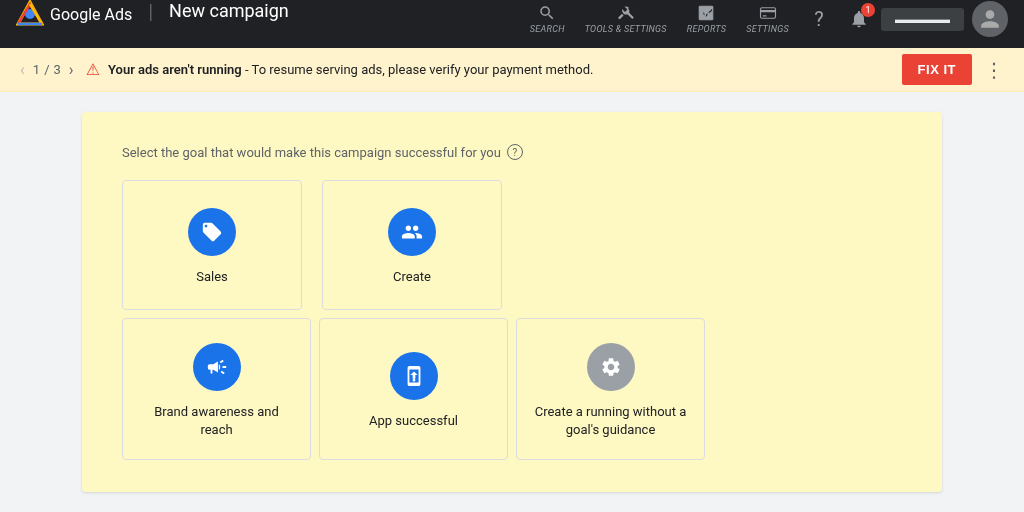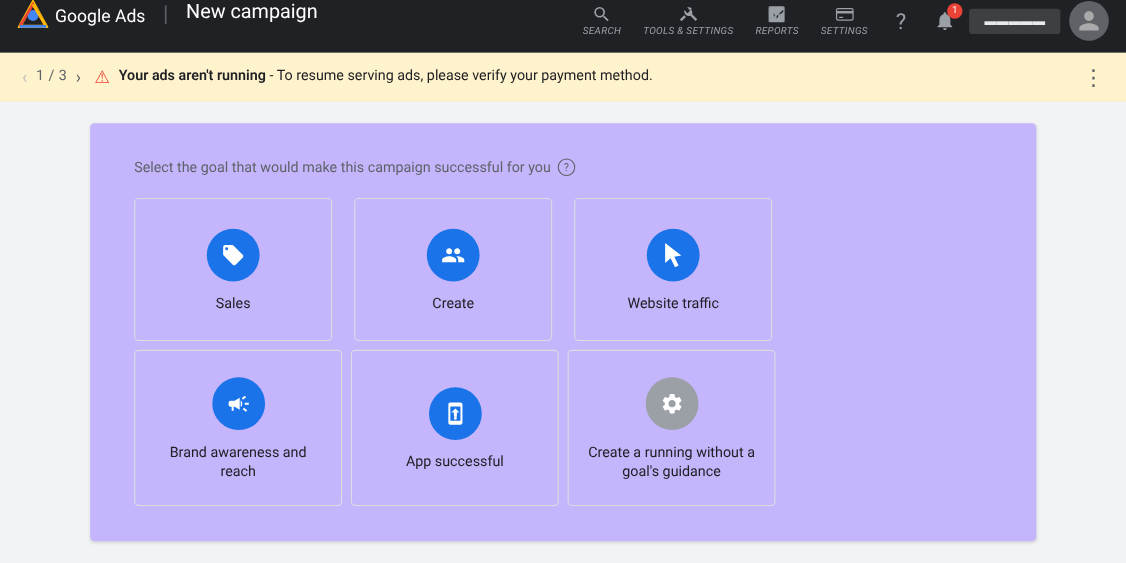--- a/index.html
+++ b/index.html
@@ -148,21 +148,21 @@
       font-size: 20px;
       cursor: pointer;
       padding: 4px;
     }
 
     
     .main-content {
       padding: 20px 40px;
     }
     .campaign-card {
-      background: #c4b5fd;
+      background: #fef9c3;
       border-radius: 4px;
       box-shadow: 0 1px 3px rgba(0,0,0,0.12);
       padding: 32px 40px 32px 40px;
       max-width: 860px;
       margin: 0 auto;
     }
     .goal-title {
       font-size: 13px;
       color: #5f6368;
       margin-bottom: 20px;
@@ -296,20 +296,21 @@
     <span class="chevron disabled">‹</span>
     <span>1</span>
     <span>/</span>
     <span>3</span>
     <span class="chevron">›</span>
   </div>
   <span class="alert-error-icon">⚠</span>
   <span class="alert-text">
     <strong>Your ads aren't running</strong><span> - To resume serving ads, please verify your payment method.</span>
   </span>
+  <button class="fix-it-btn">FIX IT</button>
   <span class="more-icon">⋮</span>
 </div>
 
 <div class="main-content">
   <div class="campaign-card">
     <div class="goal-title">
       <span>Select the goal that would make this campaign successful for you</span>
       <div class="help-icon">?</div>
     </div>
 
@@ -326,28 +327,20 @@
 
       <div class="goal-card">
         <div class="goal-icon-circle">
           <svg viewBox="0 0 24 24">
               <path d="M16 11c1.66 0 2.99-1.34 2.99-3S17.66 5 16 5c-1.66 0-3 1.34-3 3s1.34 3 3 3zm-8 0c1.66 0 2.99-1.34 2.99-3S9.66 5 8 5C6.34 5 5 6.34 5 8s1.34 3 3 3zm0 2c-2.33 0-7 1.17-7 3.5V19h14v-2.5c0-2.33-4.67-3.5-7-3.5zm8 0c-.29 0-.62.02-.97.05 1.16.84 1.97 1.97 1.97 3.45V19h6v-2.5c0-2.33-4.67-3.5-7-3.5z"></path>
             </svg>
         </div>
         <span class="goal-label">Create</span>
       </div>
 
-      <div class="goal-card">
-        <div class="goal-icon-circle">
-          <svg viewBox="0 0 24 24">
-              <path d="M4 0l16 12.279-6.951 1.17 4.325 8.817-3.596 1.734-4.35-8.879-5.428 4.702z"></path>
-            </svg>
-        </div>
-        <span class="goal-label">Website traffic</span>
-      </div>
 
     </div>
 
     <div class="goals-grid-row2">
 
       <div class="goal-card">
         <div class="goal-icon-circle">
           <svg viewBox="0 0 24 24">
               <path d="M18 11v2h4v-2h-4zm-2 6.61c.96.71 2.21 1.65 3.2 2.39.4-.53.8-1.07 1.2-1.6-.99-.74-2.24-1.68-3.2-2.4-.4.54-.8 1.08-1.2 1.61zM19.4 5.6c-.4-.53-.8-1.07-1.2-1.6-.99.74-2.24 1.68-3.2 2.4.4.53.8 1.07 1.2 1.6.96-.72 2.21-1.65 3.2-2.4zM4 9c-1.1 0-2 .9-2 2v2c0 1.1.9 2 2 2h1v4h2v-4h1l5 3V6L8 9H4zm11.5 3c0-1.33-.58-2.53-1.5-3.35v6.69c.92-.81 1.5-2.01 1.5-3.34z"></path>
             </svg>

